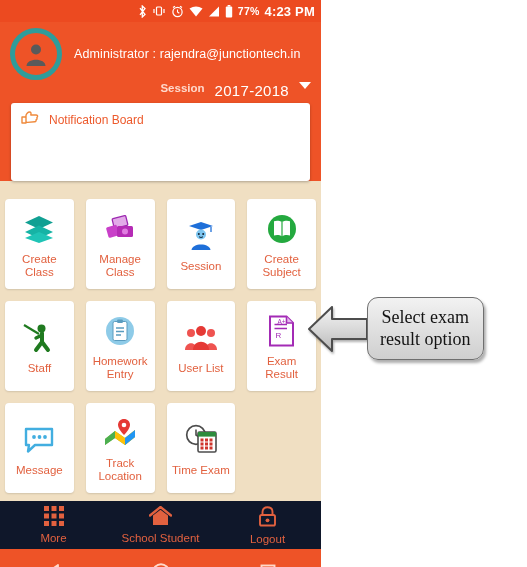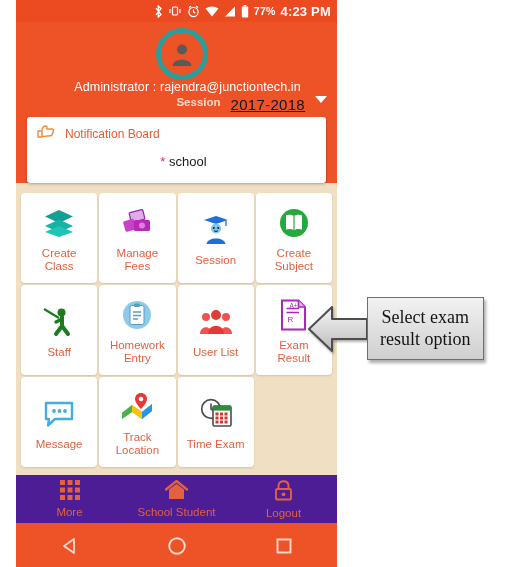--- a/index.html
+++ b/index.html
@@ -12,21 +12,20 @@
     font-family: "Liberation Sans", sans-serif;
     -webkit-font-smoothing: antialiased;
   }
 
   
   #phone {
     position: absolute; left: 0; top: 0;
     width: 321px; height: 567px;
     background: #ffffff;
     overflow: hidden;
-    margin-left: 16px;
   }
 
   
   #statusbar {
     height: 22px; width: 100%;
     background: #ec4a20;
     display: flex; align-items: center; justify-content: flex-end;
     padding-right: 6px; box-sizing: border-box;
     gap: 5px;
   }
@@ -36,73 +35,73 @@
     letter-spacing: .2px;
   }
   #statusbar .pct { font-size: 10.5px; }
 
   
   #header {
     background: #ee5327;
     padding: 6px 0 4px 0;
     position: relative;
   }
-  #headrow { display: flex; align-items: center; padding-left: 10px; flex-direction: column; }
+  #headrow { display: flex; align-items: center; padding-left: 10px; }
   #avatar {
     width: 52px; height: 52px; border-radius: 50%;
     border: 5px solid #2f9c9a;
     background: #ee5327;
     display: flex; align-items: center; justify-content: center;
     box-sizing: border-box; flex: none;
   }
   #admin-text {
     color: #ffffff; font-size: 12.5px; margin-left: 12px;
     white-space: nowrap; letter-spacing: .1px;
   }
   #sessionrow {
     display: flex; justify-content: flex-end;
     padding-right: 10px; margin-top: 2px; gap: 10px;
   }
   #session-label { color: #ffd9cc; font-size: 11.5px; font-weight: bold; }
-  #session-value { color: #0f172a; font-size: 15px; letter-spacing: .3px; text-decoration: underline; }
+  #session-value { color: #ffffff; font-size: 15px; letter-spacing: .3px; }
   #session-caret {
     width: 0; height: 0;
     border-left: 6px solid transparent; border-right: 6px solid transparent;
     border-top: 7px solid #ffffff;
   }
 
   
   #notify-wrap { background: #ee5327; padding: 0 11px 0 11px; position: relative; }
   #notify-card {
     background: #ffffff;
     border-radius: 3px;
     box-shadow: 0 1px 3px rgba(0,0,0,.28);
     padding: 6px 0 0 0;
-    height: 66px; box-sizing: border-box;
-    position: relative; z-index: 2; text-align: center;
+    height: 78px; box-sizing: border-box;
+    position: relative; z-index: 2;
   }
   #notify-head {
     display: flex; align-items: center; gap: 9px;
     padding-left: 9px;
   }
   #notify-title { color: #ed5a2c; font-size: 12px; }
   #notify-body {
     padding: 9px 0 0 14px;
     font-size: 13px; color: #1a1a1a;
   }
   #notify-body .star { color: #e8265a; font-size: 13px; }
 
   
   #grid-bg {
     background: #f0dfc2;
-    padding: 10px 5px 8px 5px;
+    padding: 18px 5px 8px 5px;
     display: grid;
     grid-template-columns: repeat(4, 1fr);
     grid-auto-rows: 90px;
-    gap: 2px;
+    gap: 12px;
     box-sizing: border-box;
   }
   .tile {
     background: #ffffff;
     border-radius: 4px;
     display: flex; flex-direction: column;
     align-items: center; justify-content: center;
     box-shadow: 0 1px 2px rgba(0,0,0,.13);
     cursor: pointer;
   }
@@ -110,21 +109,21 @@
     height: 40px; display: flex; align-items: center; justify-content: center;
     margin-bottom: 4px;
   }
   .tile .tlabel {
     color: #e2613f; font-size: 11.5px; line-height: 13px;
     text-align: center; padding: 0 2px;
   }
 
   
   #bottomnav {
-    background: #4c1d95;
+    background: #0f172a;
     height: 48px;
     display: flex; align-items: center;
   }
   .navitem {
     flex: 1; display: flex; flex-direction: column;
     align-items: center; justify-content: center; gap: 2px;
     cursor: pointer;
   }
   .navitem .nlabel { color: #e2613f; font-size: 11.5px; }
 
@@ -138,21 +137,21 @@
 
   
   #callout {
     position: absolute; left: 306px; top: 297px;
     display: flex; align-items: center;
   }
   #callout-arrow { flex: none; filter: drop-shadow(1px 2px 1px rgba(0,0,0,.3)); }
   #callout-box {
     background: linear-gradient(to bottom, #f2f2f2 0%, #e2e2e2 45%, #cfcfcf 100%);
     border: 1.6px solid #6f6f6f;
-    border-radius: 0;
+    border-radius: 11px;
     padding: 8px 12px 9px 12px;
     margin-left: -3px;
     box-shadow: 2px 3px 3px rgba(0,0,0,.32);
     position: relative; z-index: 3;
   }
   #callout-text {
     font-family: "Liberation Serif", serif;
     font-size: 18px; color: #131313;
     line-height: 22px; text-align: center; white-space: pre-line;
   }
@@ -221,24 +220,20 @@
   <div id="notify-wrap">
     <div id="notify-card">
       <div id="notify-head">
         <span>
           <svg width="20" height="18" viewBox="0 0 20 18">
             <path d="M2 8 L2 14 L6 14 L6 8 Z M6 6.5 C6 5 8 3 9.5 3 C11 3 11.3 4.2 10.8 6 L16 6 C17.5 6 18 7 17.3 8 L16.8 8.8 C17.4 9.6 17 10.6 16 10.9 C16.4 11.8 15.8 12.7 14.8 12.8 L7.6 13.4 C6.7 13.5 6 13 6 12.2 Z" fill="none" stroke="#ef8a3c" stroke-width="1.4" stroke-linejoin="round"></path>
           </svg>
         </span>
         <span id="notify-title">Notification Board</span>
       </div>
-      <div id="notify-body">
-        <span class="star">*</span>
-        <span>school</span>
-      </div>
     </div>
   </div>
 
   <div id="grid-bg">
 
     <div class="tile">
       <div class="ticon">
         <svg width="32" height="30" viewBox="0 0 32 30">
           <path d="M16 2 L30 8.5 L16 15 L2 8.5 Z" fill="#11a093"></path>
           <path d="M16 11.5 L30 18 L16 24.5 L2 18 Z" fill="#16b3a5"></path>
@@ -252,21 +247,21 @@
     <div class="tile">
       <div class="ticon">
         <svg width="34" height="30" viewBox="0 0 34 30">
           <rect x="10" y="3" width="14" height="10" rx="1" fill="#e2aae8" stroke="#9c27b0" stroke-width="1.3" transform="rotate(-14 17 8)"></rect>
           <rect x="4" y="12" width="11" height="11" rx="1.5" fill="#c940c9" transform="rotate(-16 9 17)"></rect>
           <rect x="14" y="12" width="16" height="11" rx="1.5" fill="#b52bb5"></rect>
           <circle cx="22" cy="17.5" r="3" fill="#e07ce0"></circle>
         </svg>
       </div>
       <div class="tlabel" style="white-space:pre-line">Manage
-Fees</div>
+Class</div>
     </div>
 
     <div class="tile">
       <div class="ticon">
         <svg width="32" height="32" viewBox="0 0 32 32">
           <path d="M4 6 L16 2 L28 6 L16 10 Z" fill="#1e6fd9"></path>
           <path d="M26 7 L26 12" stroke="#1e6fd9" stroke-width="1.3"></path>
           <circle cx="16" cy="14.5" r="5" fill="#7ec6f0"></circle>
           <circle cx="13.8" cy="14" r="1" fill="#123"></circle>
             <circle cx="18.2" cy="14" r="1" fill="#123"></circle>

